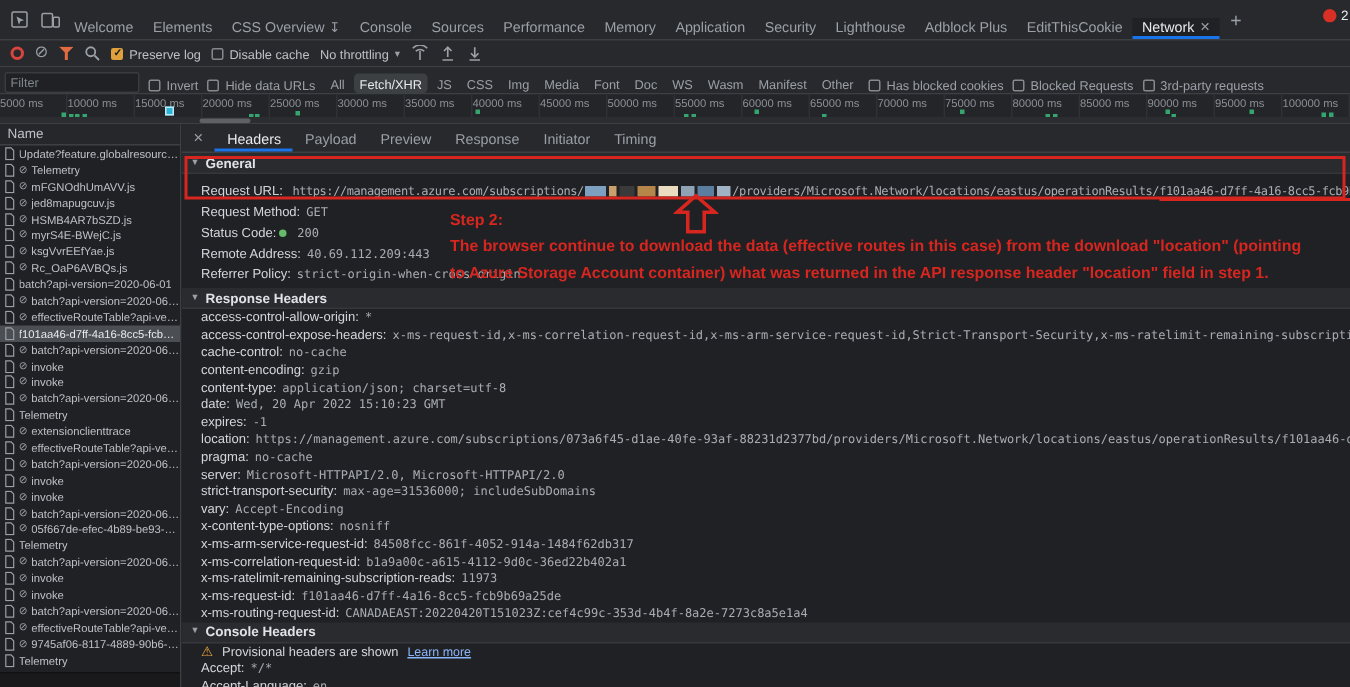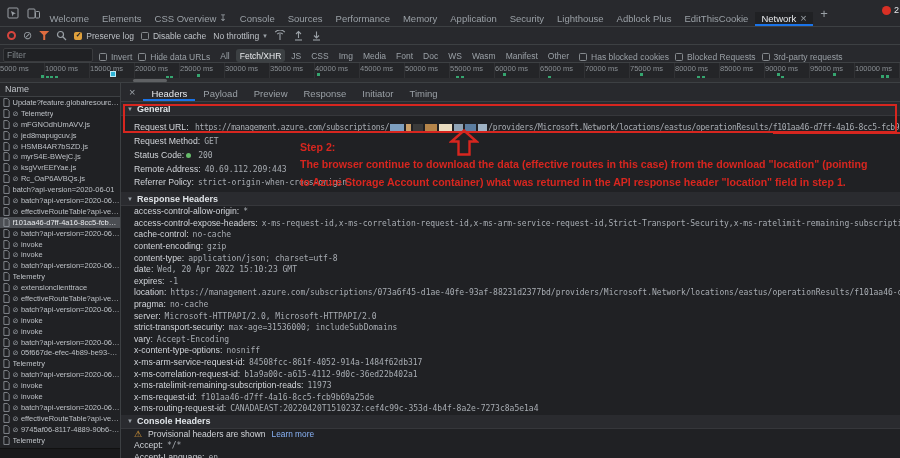--- a/index.html
+++ b/index.html
@@ -74,21 +74,21 @@
   .url-row{line-height:14px;margin-top:3px}
   .url-v{font-size:6.8px;letter-spacing:-0.3px}
   .cblock{display:inline-block;height:7px;margin:0 1px;vertical-align:middle}
   .url-guid{border-bottom:2px solid #d7261f;padding-bottom:0px}
   .gdot{display:inline-block;width:5px;height:5px;border-radius:50%;background:#66bb6a;margin:0 3px 0 2px}
   .resp .kv{line-height:10.6px}
   .reqh .kv{line-height:10.3px}
   .warn-row{padding-left:13px;display:flex;align-items:center;gap:6px;line-height:11.5px;height:11.5px;font-size:8.6px}
   .warn-tri{color:#f0a93c;font-size:9px;line-height:1}
   .warn-text{font-weight:normal;color:#d2d5da}
-  .learn{color:#8ab4f8;font-size:8.3px}
+  .learn{color:#8ab4f8;text-decoration:underline;font-size:8.3px}
   
   .anno-box{position:absolute;left:2px;top:21px;width:770px;height:25px;border:2px solid #d7261f;pointer-events:none}
   .anno-arrow{position:absolute;left:328px;top:46px;pointer-events:none}
   .anno-text{position:absolute;left:179px;top:56px;width:600px;color:#d7261f;font-weight:bold;font-size:10.6px;line-height:17.4px;pointer-events:none}
 </style>
 </head>
 <body>
 
 <div class="tabbar">
   <span class="tb-icon">

